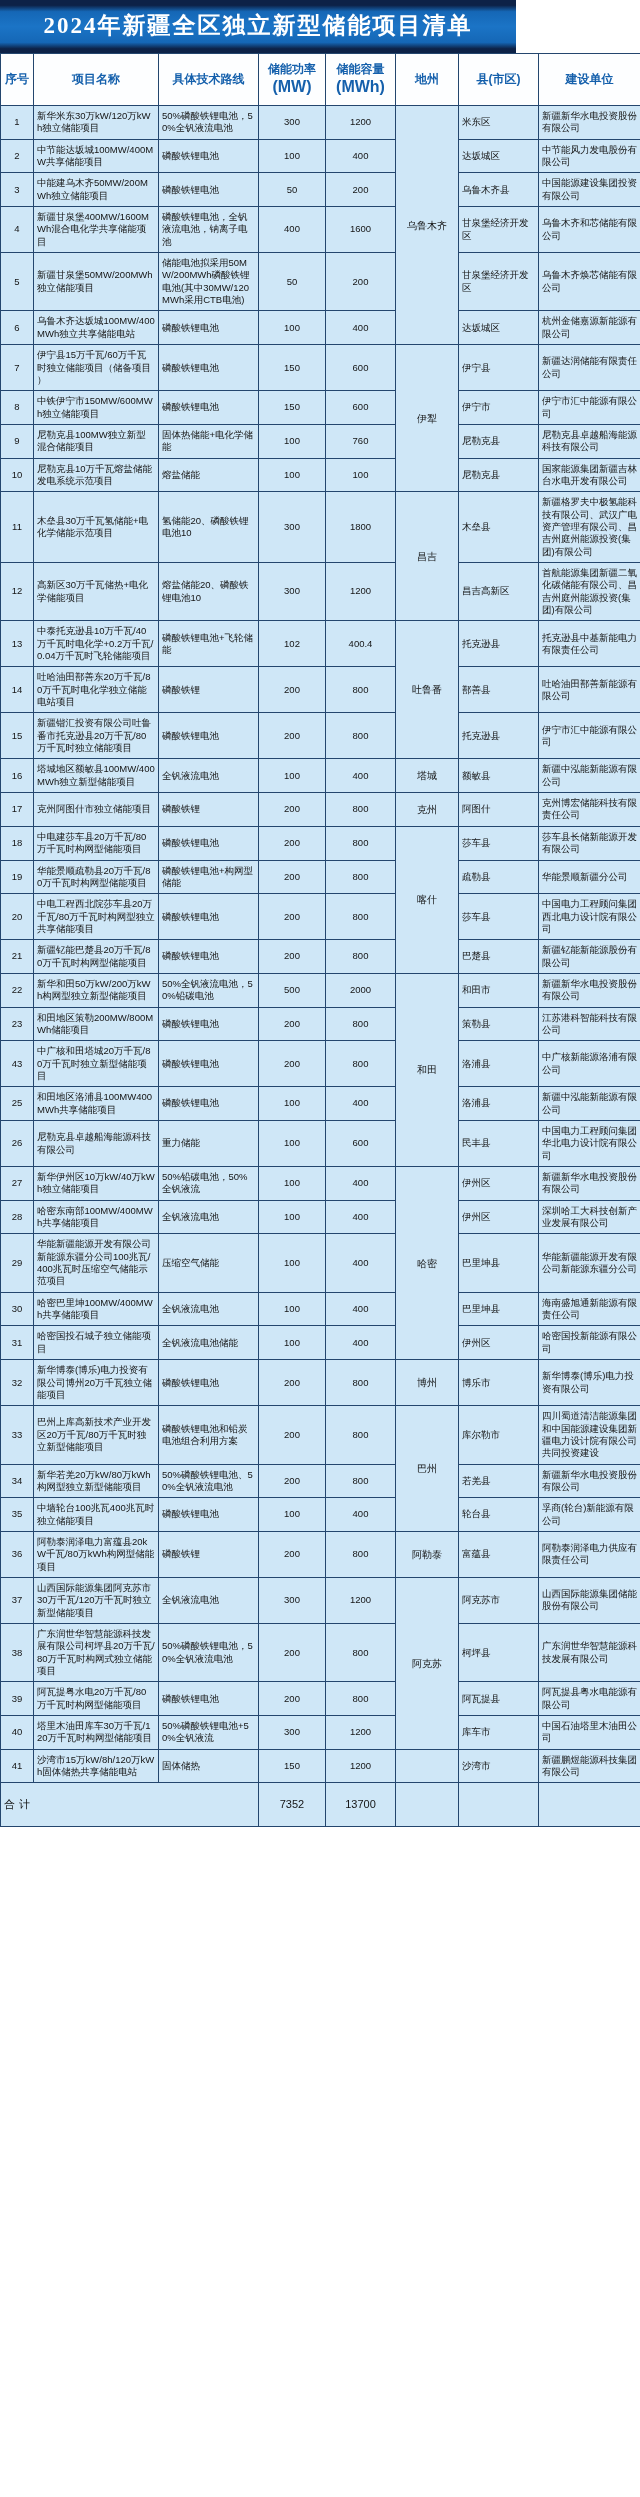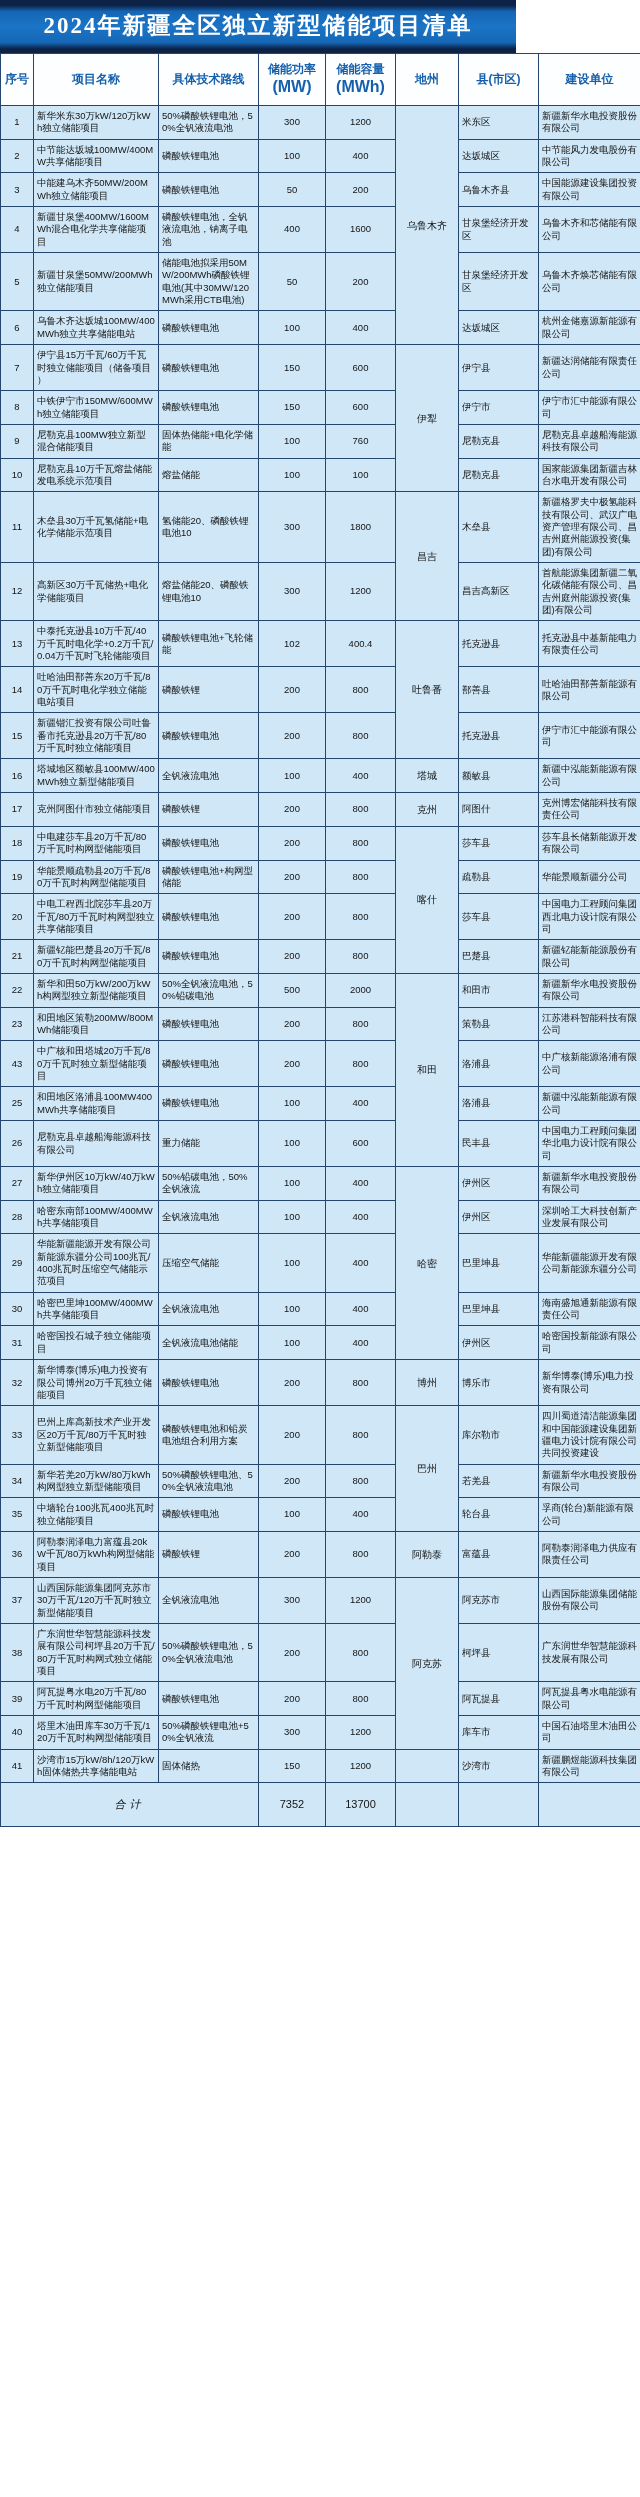--- a/index.html
+++ b/index.html
@@ -17,21 +17,21 @@
   thead th{background:#fdfeff;color:#1560ac;font-weight:bold;font-size:12px;
     padding:8px 2px;text-align:center;line-height:1.25;}
   thead th .unit{font-size:16px;font-weight:bold;display:block;}
   tbody td{background:#cfe7f7;color:#141414;font-size:9.5px;line-height:1.3;
     padding:4px 3px;}
   tbody tr{min-height:40px;}
   td.cell-no,td.cell-power,td.cell-capacity,td.cell-prefecture{text-align:center;}
   td.cell-prefecture{font-size:10px;}
   td.cell-name,td.cell-tech,td.cell-county,td.cell-builder{text-align:left;}
   tr.total-row td{font-size:11px;padding:14px 3px;}
-  tr.total-row td.total-label{text-align:center;letter-spacing:4px;font-style:italic;}
+  tr.total-row td.total-label{letter-spacing:4px;}
 </style>
 </head>
 <body>
 
 <div class="page">
   <div class="title-band">
     <h1>2024年新疆全区独立新型储能项目清单</h1>
   </div>
   <table>
     <colgroup>

